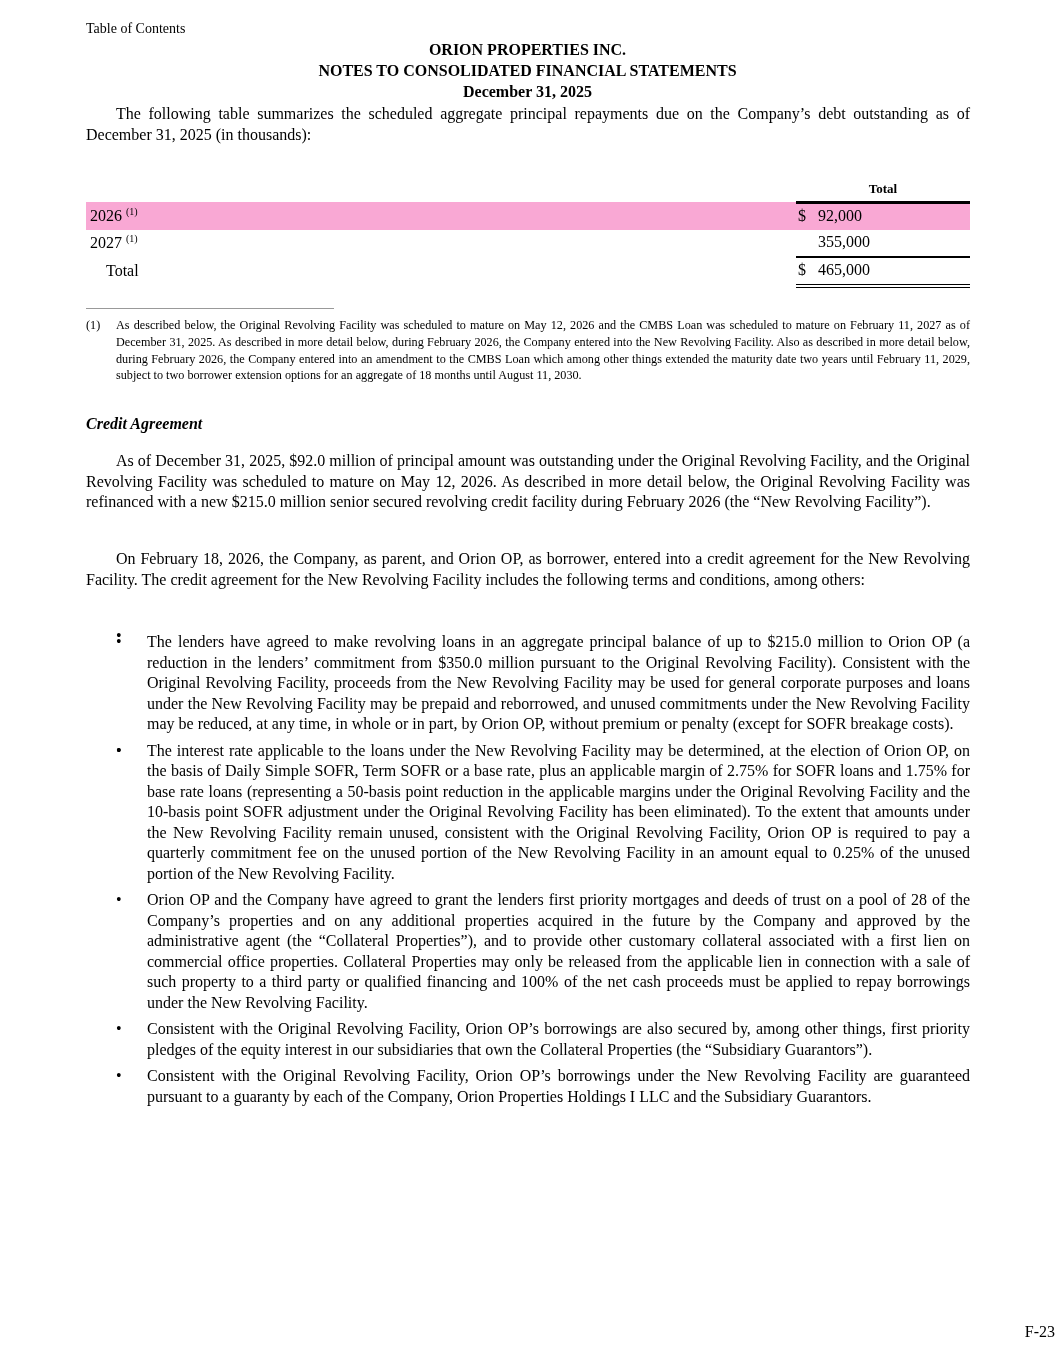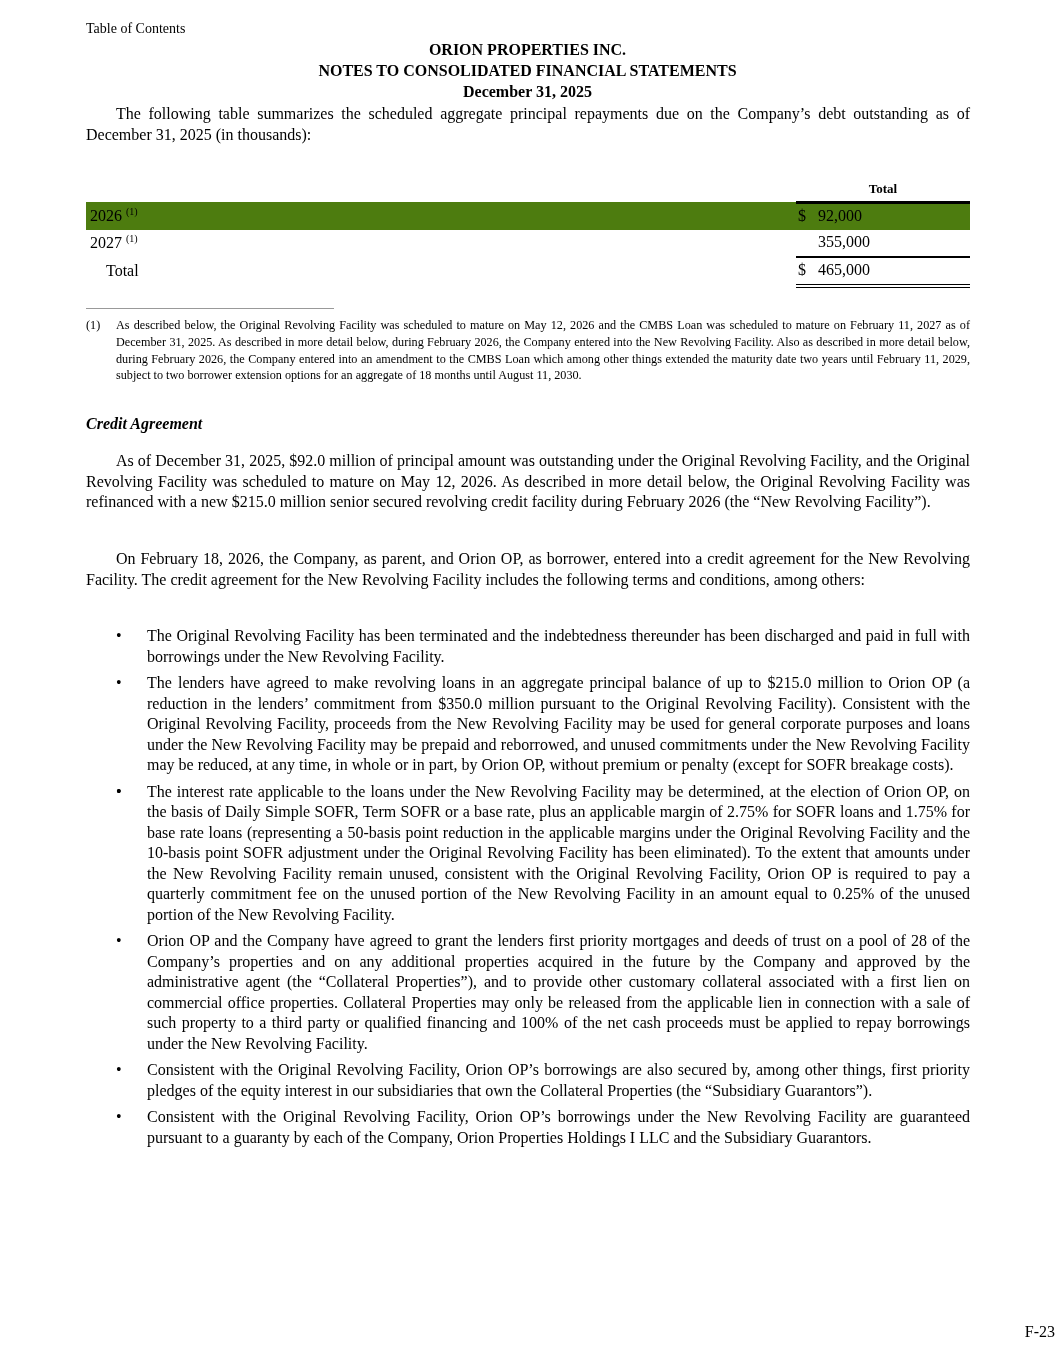--- a/index.html
+++ b/index.html
@@ -18,21 +18,21 @@
   .hdr2 { top: 61px; }
   .hdr3 { top: 82px; }
   .intro { position: absolute; left: 86px; top: 104px; width: 884px; text-align: justify; text-indent: 30px; }
 
   table.sched { position: absolute; left: 86px; top: 166px; width: 884px; border-collapse: collapse; font-size: 16px; margin-top: 13px; }
   table.sched td, table.sched th { padding: 0; height: 26px; vertical-align: middle; }
   table.sched th { font-size: 13px; font-weight: bold; text-align: center; height: 20px; vertical-align: bottom; padding-bottom: 1px; }
   .col-label { width: 690px; padding-left: 4px !important; }
   .col-dollar { width: 20px; padding-left: 2px !important; }
   .col-value { text-align: left; padding-right: 6px !important; }
-  tr.shade td { background: #4d7c0f; }
+  tr.shade td { background: #f9a8d4; }
   .th-total { border-bottom: 3px solid #000; }
   .cell-top-border { border-top: 2px solid #000; }
   .cell-double { border-bottom: 4px double #000; }
   sup.fn { font-size: 10px; vertical-align: 6px; line-height: 0; }
   .indent-total { padding-left: 20px !important; }
 
   .fn-rule { position: absolute; left: 86px; top: 308px; width: 248px; border-top: 1px solid #999; }
   .footnote { position: absolute; left: 86px; top: 317px; width: 884px; font-size: 12.2px; line-height: 16.8px; }
   .footnote .fn-num { position: absolute; left: 0; top: 0; }
   .footnote .fn-text { margin-left: 30px; text-align: justify; }
@@ -89,21 +89,21 @@
   <span class="fn-num">(1)</span>
   <div class="fn-text">As described below, the Original Revolving Facility was scheduled to mature on May 12, 2026 and the CMBS Loan was scheduled to mature on February 11, 2027 as of December 31, 2025. As described in more detail below, during February 2026, the Company entered into the New Revolving Facility. Also as described in more detail below, during February 2026, the Company entered into an amendment to the CMBS Loan which among other things extended the maturity date two years until February 11, 2029, subject to two borrower extension options for an aggregate of 18 months until August 11, 2030.</div>
 </div>
 
 <div class="sec-title">Credit Agreement</div>
 
 <p class="para p1" style="margin:0;">As of December 31, 2025, $92.0 million of principal amount was outstanding under the Original Revolving Facility, and the Original Revolving Facility was scheduled to mature on May 12, 2026. As described in more detail below, the Original Revolving Facility was refinanced with a new $215.0 million senior secured revolving credit facility during February 2026 (the “New Revolving Facility”).</p>
 <p class="para p2" style="margin:0;">On February 18, 2026, the Company, as parent, and Orion OP, as borrower, entered into a credit agreement for the New Revolving Facility. The credit agreement for the New Revolving Facility includes the following terms and conditions, among others:</p>
 
 <ul class="bullets">
-  <li><span class="bullet">•</span><span>The Original Revolving Facility has been terminated and the indebtedness thereunder has been discharged and paid in full with borrowings under the New Revolving Facility.</span></li>
+  <li><span class="bullet">•</span></li>
   <li><span class="bullet">•</span><span>The lenders have agreed to make revolving loans in an aggregate principal balance of up to $215.0 million to Orion OP (a reduction in the lenders’ commitment from $350.0 million pursuant to the Original Revolving Facility). Consistent with the Original Revolving Facility, proceeds from the New Revolving Facility may be used for general corporate purposes and loans under the New Revolving Facility may be prepaid and reborrowed, and unused commitments under the New Revolving Facility may be reduced, at any time, in whole or in part, by Orion OP, without premium or penalty (except for SOFR breakage costs).</span></li>
   <li><span class="bullet">•</span></li>
   <li><span class="bullet">•</span><span>The interest rate applicable to the loans under the New Revolving Facility may be determined, at the election of Orion OP, on the basis of Daily Simple SOFR, Term SOFR or a base rate, plus an applicable margin of 2.75% for SOFR loans and 1.75% for base rate loans (representing a 50-basis point reduction in the applicable margins under the Original Revolving Facility and the 10-basis point SOFR adjustment under the Original Revolving Facility has been eliminated). To the extent that amounts under the New Revolving Facility remain unused, consistent with the Original Revolving Facility, Orion OP is required to pay a quarterly commitment fee on the unused portion of the New Revolving Facility in an amount equal to 0.25% of the unused portion of the New Revolving Facility.</span></li>
   <li><span class="bullet">•</span><span>Orion OP and the Company have agreed to grant the lenders first priority mortgages and deeds of trust on a pool of 28 of the Company’s properties and on any additional properties acquired in the future by the Company and approved by the administrative agent (the “Collateral Properties”), and to provide other customary collateral associated with a first lien on commercial office properties. Collateral Properties may only be released from the applicable lien in connection with a sale of such property to a third party or qualified financing and 100% of the net cash proceeds must be applied to repay borrowings under the New Revolving Facility.</span></li>
   <li><span class="bullet">•</span><span>Consistent with the Original Revolving Facility, Orion OP’s borrowings are also secured by, among other things, first priority pledges of the equity interest in our subsidiaries that own the Collateral Properties (the “Subsidiary Guarantors”).</span></li>
   <li><span class="bullet">•</span><span>Consistent with the Original Revolving Facility, Orion OP’s borrowings under the New Revolving Facility are guaranteed pursuant to a guaranty by each of the Company, Orion Properties Holdings I LLC and the Subsidiary Guarantors.</span></li>
 </ul>
 
 <div class="page-num">F-23</div>
 

